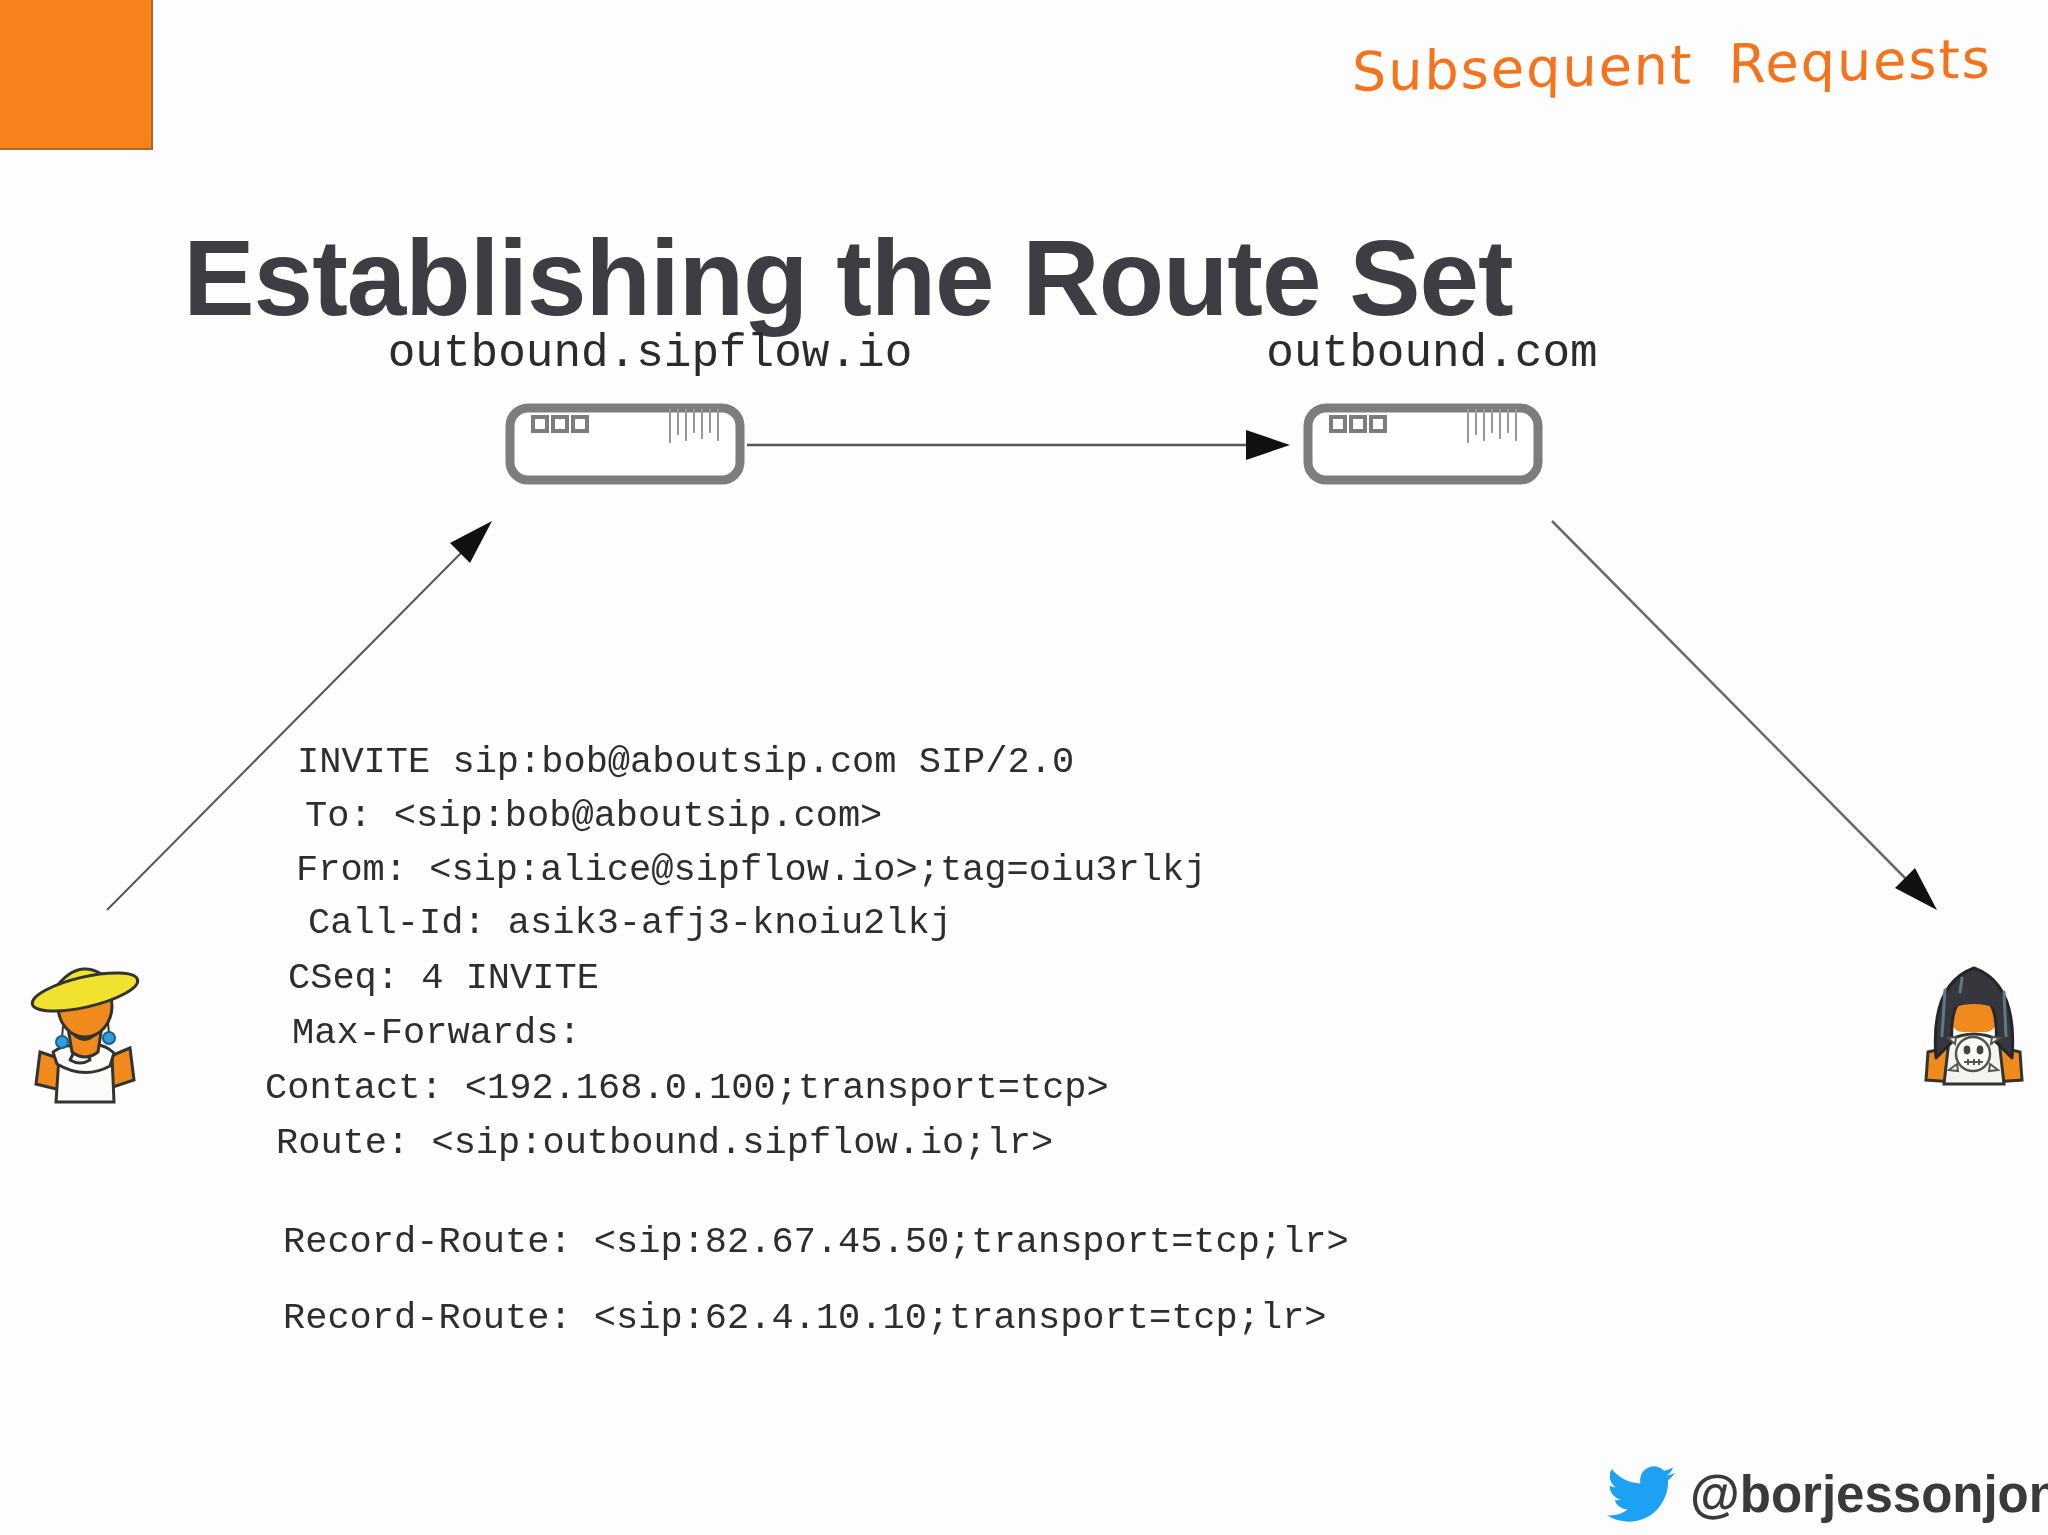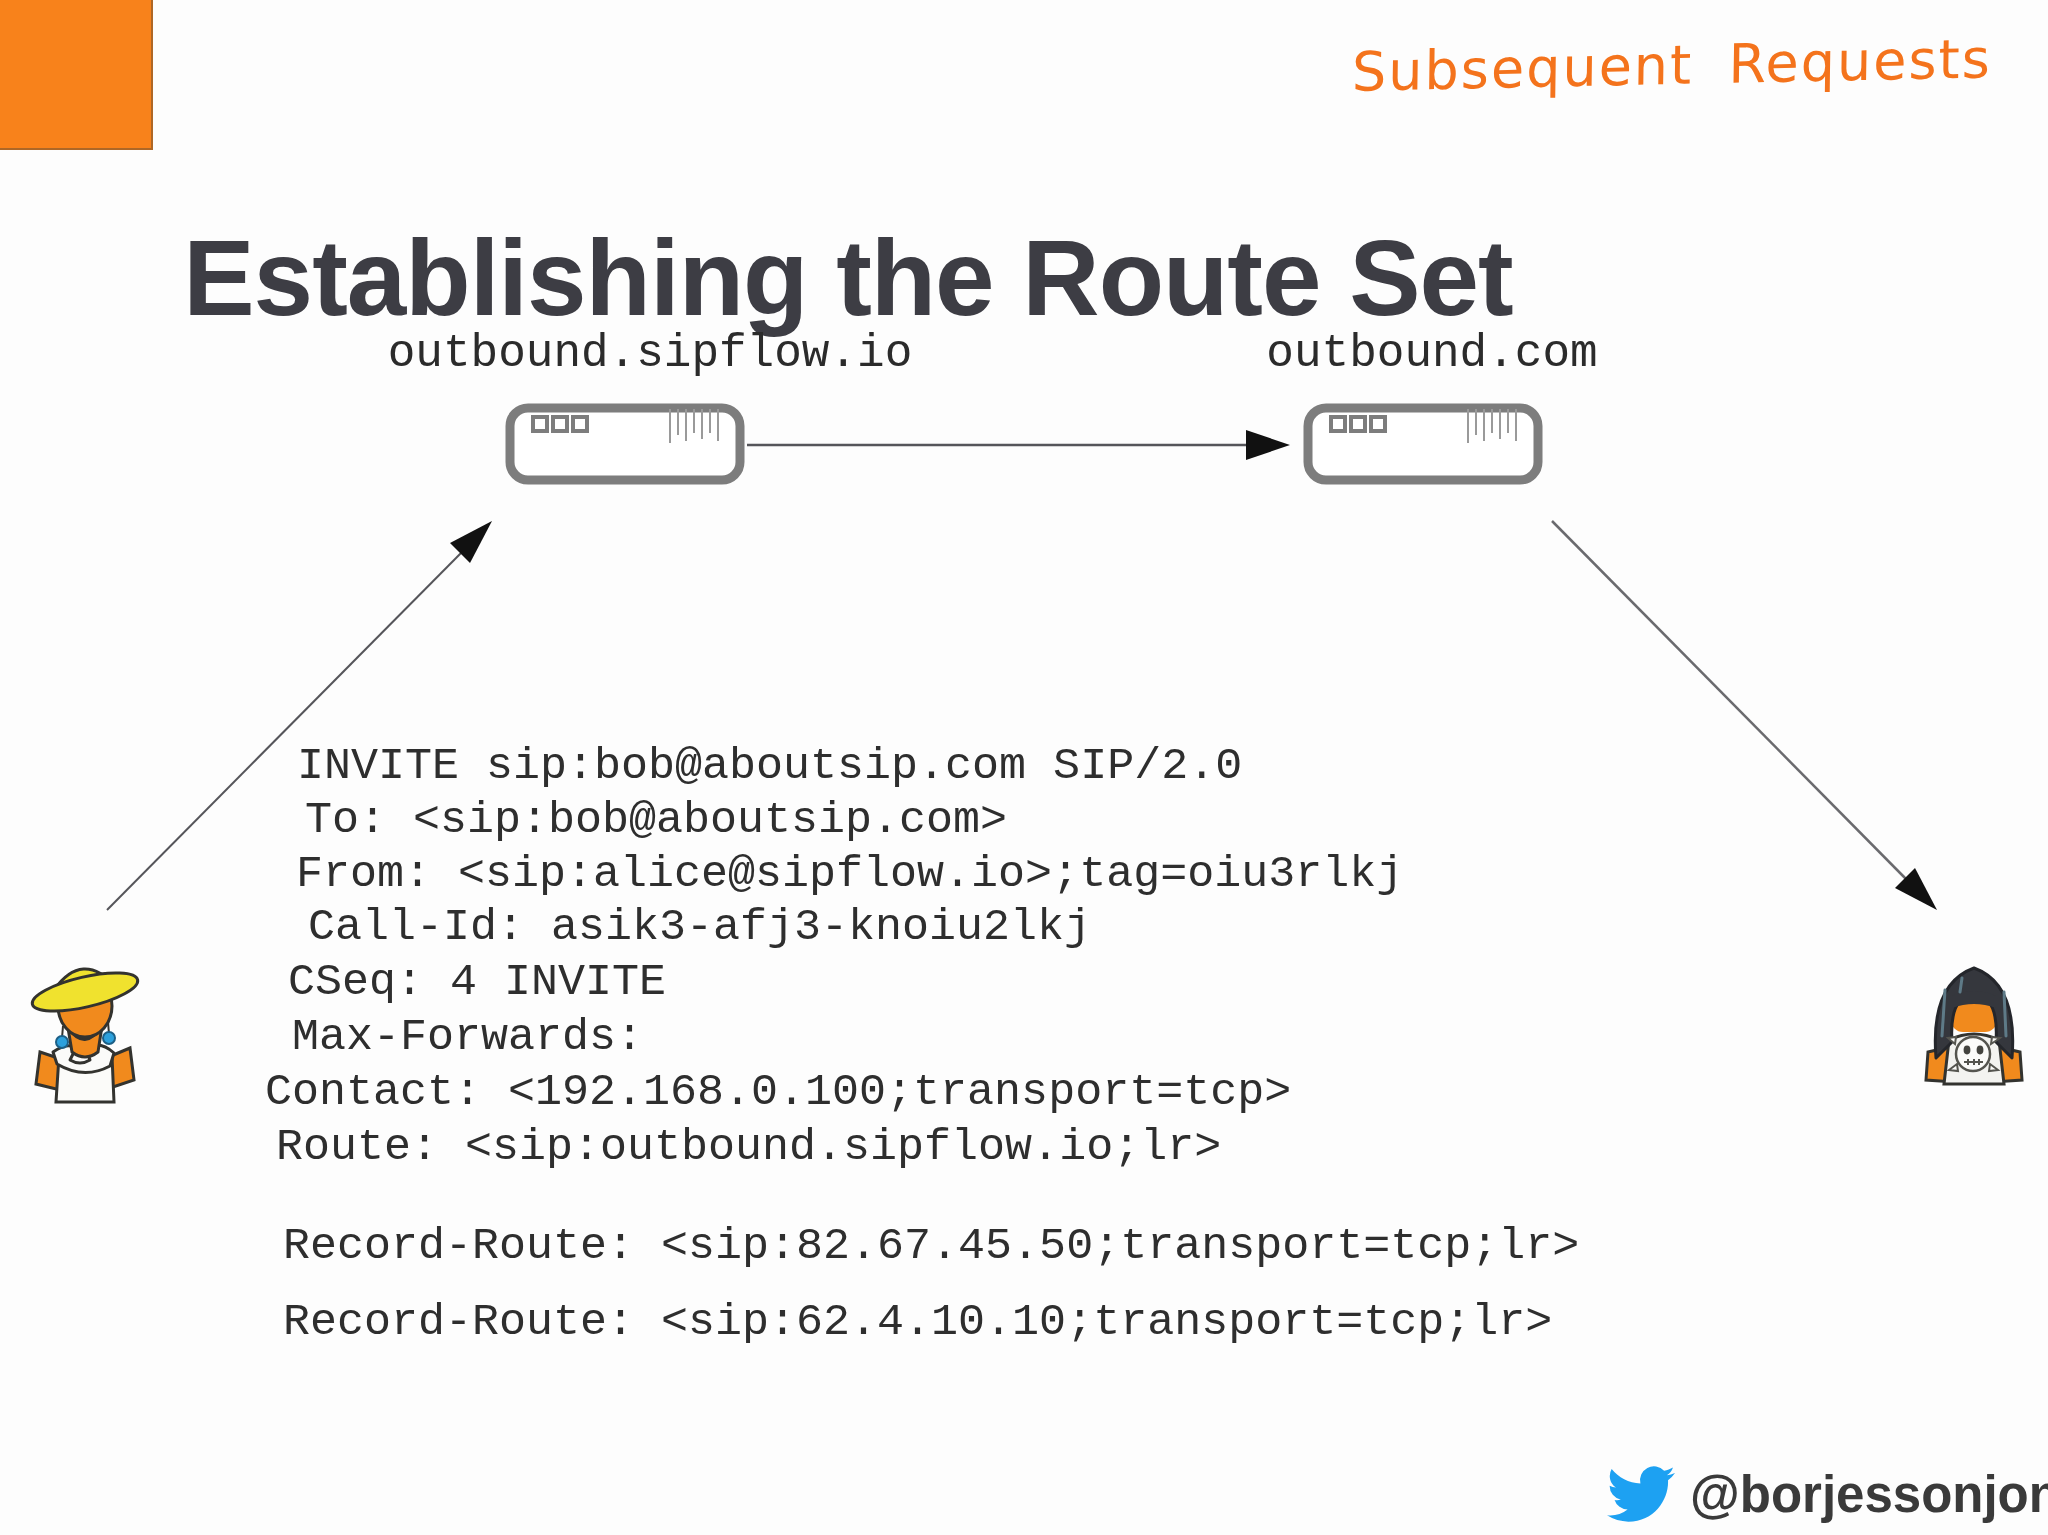--- a/index.html
+++ b/index.html
@@ -33,21 +33,21 @@
   }
   .proxy-label.left{left:650px;}
   .proxy-label.right{left:1432px;}
   .server-box{position:absolute;top:403px;}
   .server-box.left{left:505px;}
   .server-box.right{left:1303px;}
   .arrows{position:absolute;left:0;top:0;width:2048px;height:1535px;pointer-events:none;}
   .sip-line,.rr-line{
     position:absolute;
     font-family:"Liberation Mono","DejaVu Sans Mono",monospace;
-    font-size:45px;color:#2E2E2E;white-space:pre;line-height:1.1;
+    font-size:37px;color:#2E2E2E;white-space:pre;line-height:1.1;
   }
   .avatar{position:absolute;}
   .avatar.alice{left:24px;top:956px;}
   .avatar.bob{left:1918px;top:958px;}
   .twitter-row{position:absolute;left:1600px;top:1458px;height:72px;display:flex;align-items:center;}
   .twitter-bird{width:82px;height:68px;margin-right:8px;}
   .twitter-handle{
     font-size:51px;font-weight:bold;color:#3A3A3A;
     font-family:"Liberation Sans",sans-serif;letter-spacing:0px;
   }

